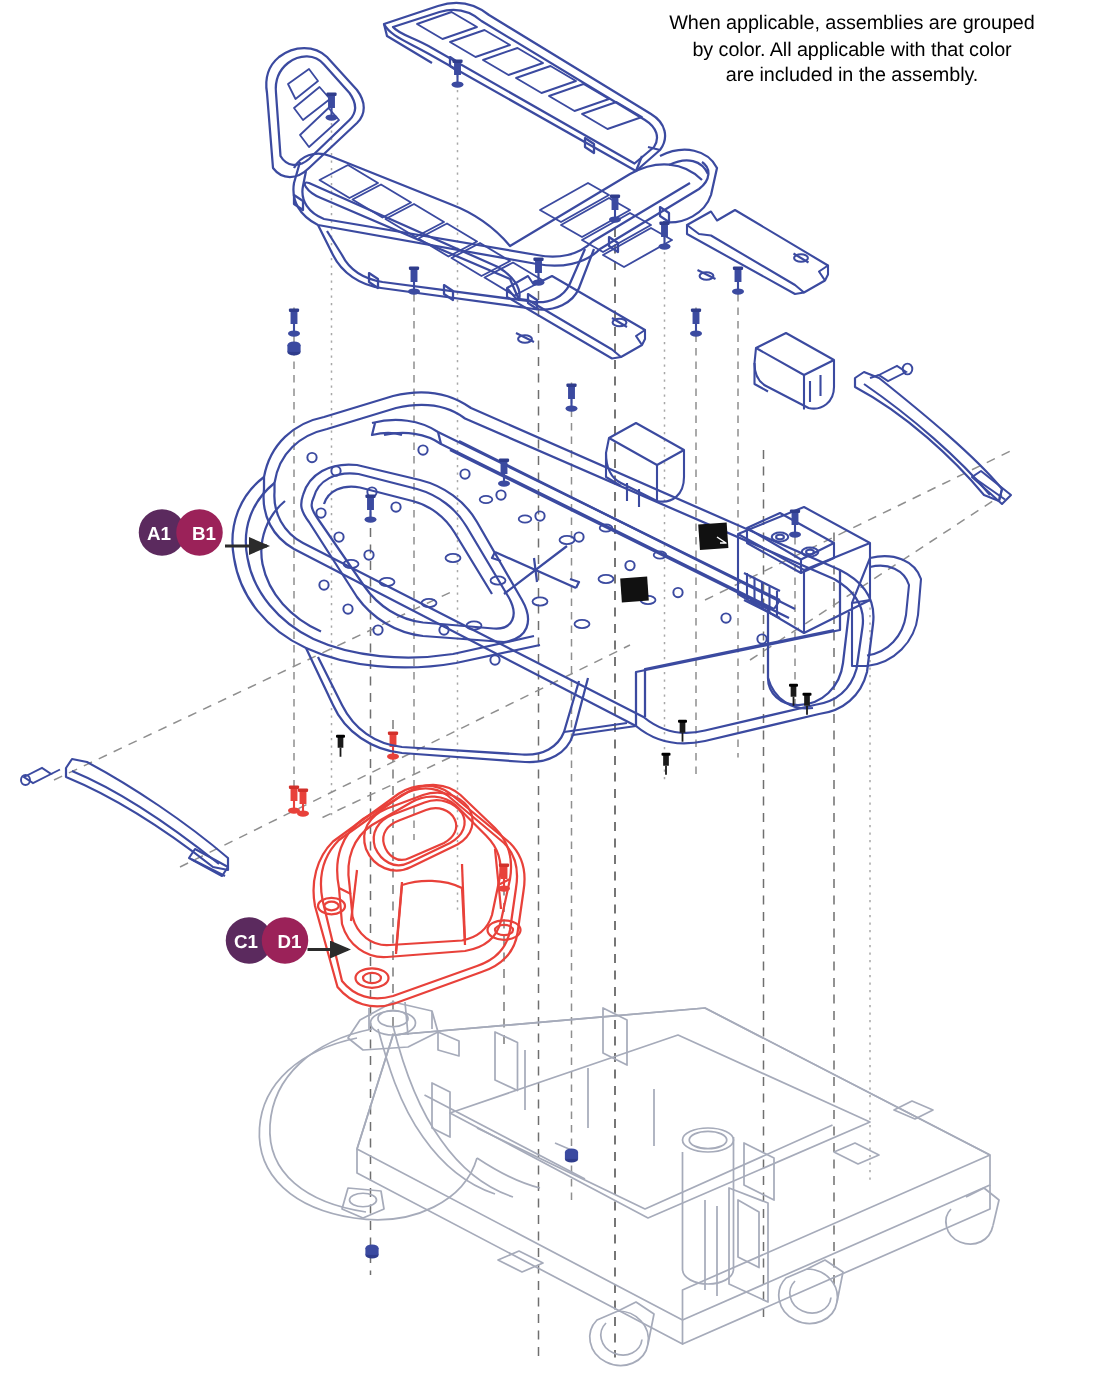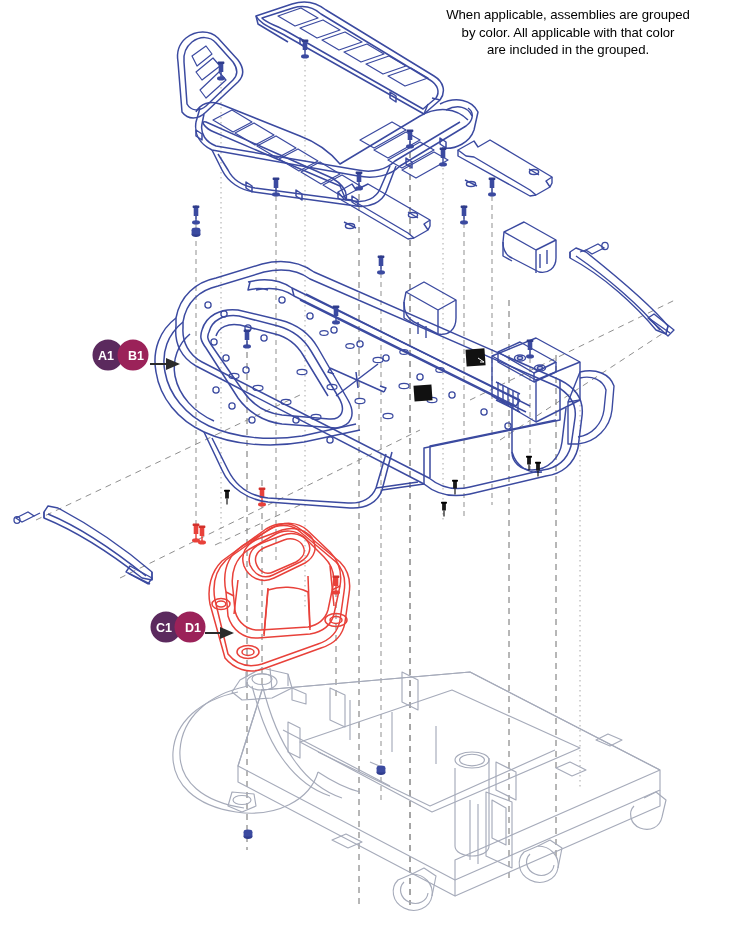--- a/index.html
+++ b/index.html
@@ -40,21 +40,21 @@
   }
 </style>
 </head>
 <body>
 
 <div id="page">
 
   <div id="note">
     <div>When applicable, assemblies are grouped</div>
     <div>by color. All applicable with that color</div>
-    <div>are included in the grouped.</div>
+    <div>are included in the assembly.</div>
   </div>
 
   <svg id="art" viewBox="0 0 732 927" xmlns="http://www.w3.org/2000/svg">
 
     <defs>
       <marker id="arrowhead" markerWidth="7" markerHeight="6" refX="6" refY="3" orient="auto">
         <path d="M0,0 L7,3 L0,6 Z" fill="#2b2b2b"></path>
       </marker>
       <g id="boltBlue">
         <rect x="-2.3" y="-11" width="4.6" height="9" fill="#3b4aa0"></rect>

